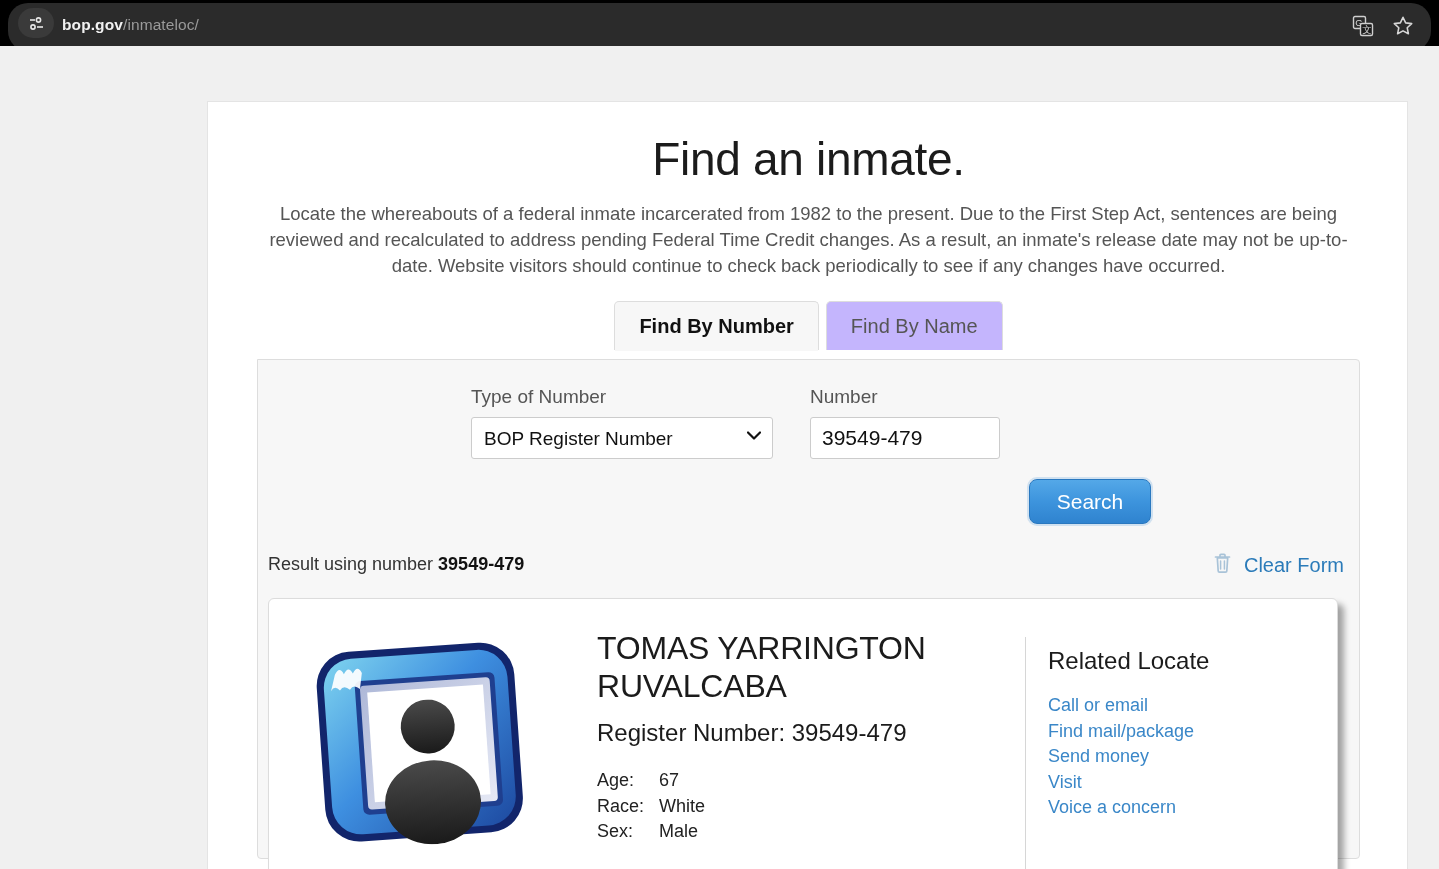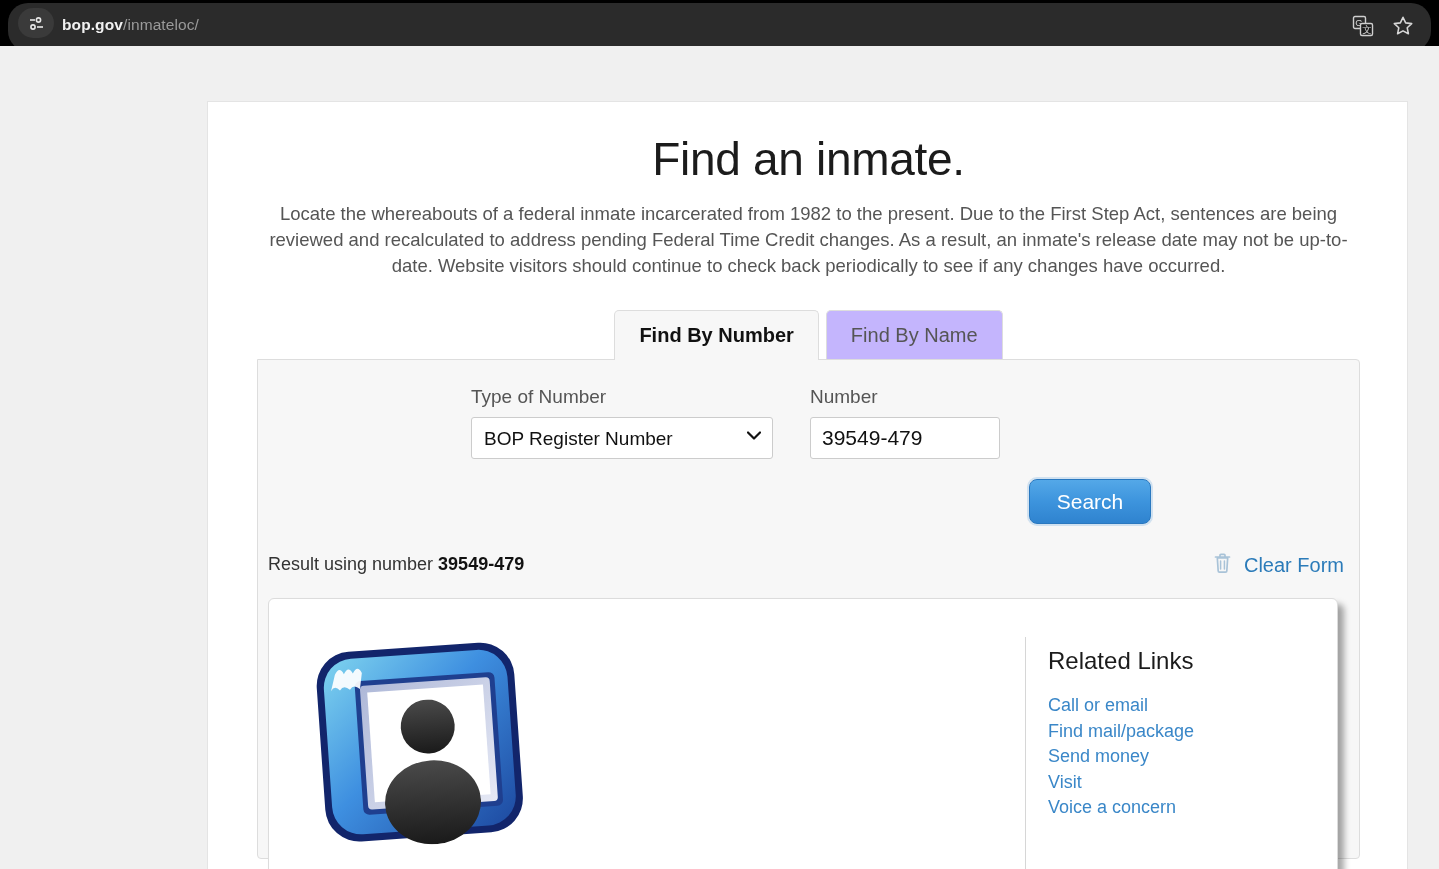--- a/index.html
+++ b/index.html
@@ -90,21 +90,21 @@
     text-align: center;
     font-size: 18.5px;
     line-height: 26px;
     color: #555555;
     font-weight: 400;
   }
 
   
   #tab-strip {
     position: absolute;
-    left: 0; top: 208px;
+    left: 0; top: 199px;
     width: 1201px;
     height: 49px;
     display: flex;
     justify-content: center;
     align-items: flex-end;
     gap: 7px;
   }
   .tab {
     height: 49px;
     padding: 0 24px;
@@ -385,25 +385,44 @@
               <g clip-path="inset(0)">
                 <circle cx="122" cy="96" r="27" fill="url(#personGrad)"></circle>
                 <ellipse cx="122" cy="172" rx="48" ry="42" fill="url(#personGrad)"></ellipse>
               </g>
               <rect x="64" y="58" width="116" height="110" fill="none" stroke="#ffffff" stroke-width="0"></rect>
               <path d="M33 38 q5 -9 9 0 q5 -9 9 0 q5 -9 9 0 l-3 16 q-6 -6 -10 0 q-6 -6 -10 0 q-5 -6 -9 0 z" fill="#ffffff" opacity="0.92"></path>
             </g>
           </svg>
         </div>
 
+        <div id="inmate-details">
+          <div id="inmate-name">TOMAS YARRINGTON RUVALCABA</div>
+          <div id="inmate-register-number">Register Number: 39549-479</div>
+          <div id="inmate-attributes">
+            <div class="attr-row">
+              <span class="attr-key">Age:</span>
+              <span class="attr-val">67</span>
+            </div>
+            <div class="attr-row">
+              <span class="attr-key">Race:</span>
+              <span class="attr-val">White</span>
+            </div>
+            <div class="attr-row">
+              <span class="attr-key">Sex:</span>
+              <span class="attr-val">Male</span>
+            </div>
+          </div>
+
+        </div>
 
         <div id="card-divider"></div>
 
         <div id="related-links">
-          <div id="related-links-title">Related Links</div>
+          <div id="related-links-title">Related Locate</div>
           <a class="related-link">Call or email</a>
           <a class="related-link">Find mail/package</a>
           <a class="related-link">Send money</a>
           <a class="related-link">Visit</a>
           <a class="related-link">Voice a concern</a>
         </div>
 
       </div>
     </div>
   </div>

